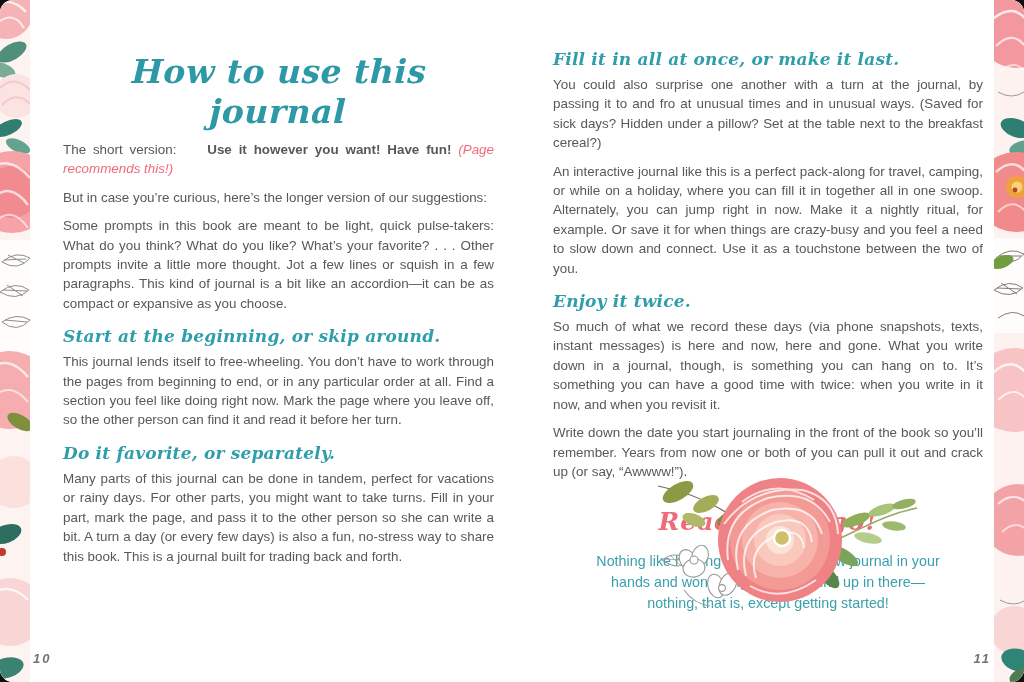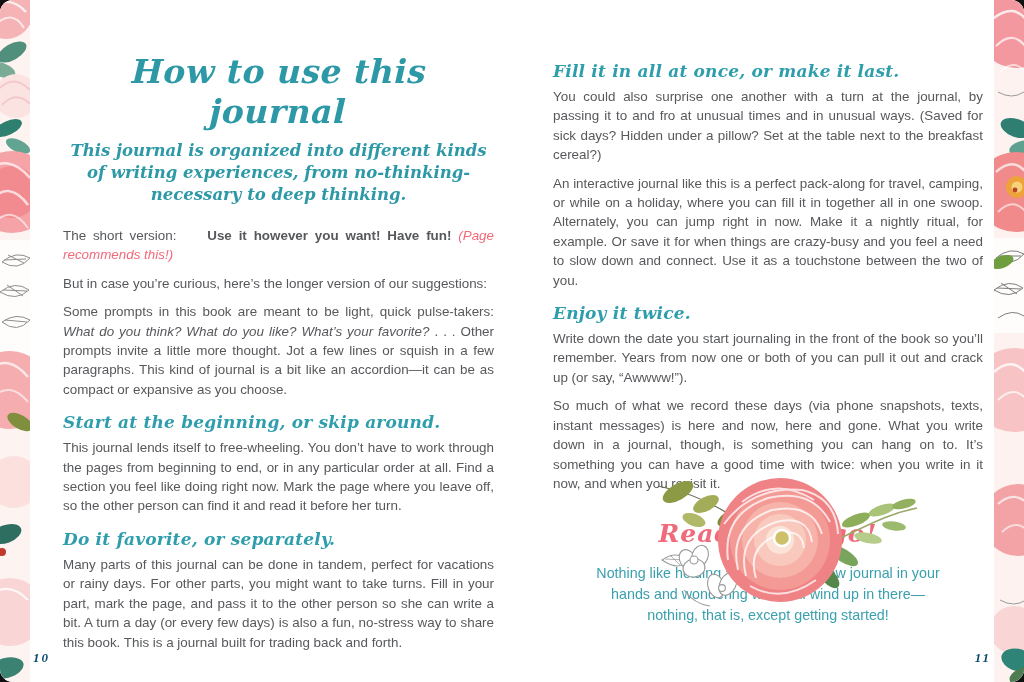--- a/index.html
+++ b/index.html
@@ -33,39 +33,39 @@
     text-align:center;margin:0 auto 20px auto;max-width:420px;
   }
   p.body{margin:0 0 9px 0;text-align:justify;}
   p.body:last-child{margin-bottom:12px;}
   .sec-heading{
     font-family:"DejaVu Serif", serif;
     font-style:italic;font-weight:bold;
     color:#2f9eac;font-size:17px;line-height:22px;
     margin:12px 0 5px 0;letter-spacing:.2px;
   }
-  .col-right .sec-heading:first-child{margin-top:12px;}
+  .col-right .sec-heading:first-child{margin-top:0;}
   .bold-run{font-weight:bold;margin-left:24px;}
   .accent-run{color:#f2697a;font-style:italic;}
-  .italic-run{font-style:italic;}
+  .italic-run{}
 
   .closing-heading{
     font-family:"DejaVu Serif", serif;
     font-style:italic;font-weight:bold;
     color:#ef6a7b;font-size:25px;line-height:30px;
     text-align:center;margin:26px 0 14px 0;letter-spacing:1px;
   }
   .closing-text{
     color:#3aa0ad;font-size:14.3px;line-height:21px;
     text-align:center;margin:0 auto;max-width:352px;
   }
   .page-num{
     position:absolute;bottom:16px;
-    font-family:Liberation Serif, serif;font-style:italic;font-weight:bold;
-    color:#0c4a6e;font-size:13px;letter-spacing:2px;
+    font-family:Liberation Sans, sans-serif;font-style:italic;font-weight:bold;
+    color:#737373;font-size:13px;letter-spacing:2px;
   }
   .page-num.left{left:33px;}
   .page-num.right{right:33px;}
   .flower{position:absolute;left:632px;top:464px;}
 </style>
 </head>
 <body>
 
 <div class="book">
 
@@ -138,43 +138,42 @@
     <path d="M4,504 Q22,488 38,508" stroke="#fff" stroke-width="2.2" fill="none" opacity=".7"></path>
     <path d="M8,532 Q24,516 38,536" stroke="#fff" stroke-width="2" fill="none" opacity=".6"></path>
     <path d="M6,600 Q20,608 32,600" stroke="#9a9a9a" stroke-width="1" fill="none"></path>
     <circle cx="20" cy="630" r="24" fill="#f9d6d5"></circle>
     <ellipse cx="24" cy="660" rx="17" ry="11" fill="#2e8476" transform="rotate(15 24 660)"></ellipse>
     <ellipse cx="29" cy="676" rx="14" ry="8" fill="#4e7d52" transform="rotate(-20 29 676)"></ellipse>
   </svg>
 
   <div class="col col-left">
     <h1 class="page-title">How to use this journal</h1>
-    <div class="page-subtitle">This journal is organized into different kinds of writing experiences, from no-thinking-necessary to deep thinking.</div>
 
     <p class="body"><span>The short version: </span><span class="bold-run">Use it however you want! Have fun! </span><span class="accent-run">(Page recommends this!)</span></p>
     <p class="body">But in case you’re curious, here’s the longer version of our suggestions:</p>
 
     <p class="body"><span>Some prompts in this book are meant to be light, quick pulse-takers: </span><span class="italic-run">What do you think? What do you like? What’s your favorite?</span><span> . . . Other prompts invite a little more thought. Jot a few lines or squish in a few paragraphs. This kind of journal is a bit like an accordion—it can be as compact or expansive as you choose.</span></p>
 
     <h2 class="sec-heading">Start at the beginning, or skip around.</h2>
     <p class="body">This journal lends itself to free-wheeling. You don’t have to work through the pages from beginning to end, or in any particular order at all. Find a section you feel like doing right now. Mark the page where you leave off, so the other person can find it and read it before her turn.</p>
 
     <h2 class="sec-heading">Do it favorite, or separately.</h2>
     <p class="body">Many parts of this journal can be done in tandem, perfect for vacations or rainy days. For other parts, you might want to take turns. Fill in your part, mark the page, and pass it to the other person so she can write a bit. A turn a day (or every few days) is also a fun, no-stress way to share this book. This is a journal built for trading back and forth.</p>
 
   </div>
 
   <div class="col col-right">
     <h2 class="sec-heading">Fill it in all at once, or make it last.</h2>
     <p class="body">You could also surprise one another with a turn at the journal, by passing it to and fro at unusual times and in unusual ways. (Saved for sick days? Hidden under a pillow? Set at the table next to the breakfast cereal?)</p>
     <p class="body">An interactive journal like this is a perfect pack-along for travel, camping, or while on a holiday, where you can fill it in together all in one swoop. Alternately, you can jump right in now. Make it a nightly ritual, for example. Or save it for when things are crazy-busy and you feel a need to slow down and connect. Use it as a touchstone between the two of you.</p>
 
     <h2 class="sec-heading">Enjoy it twice.</h2>
+    <p class="body">So much of what we record these days (via phone snapshots, texts, instant messages) is here and now, here and gone. What you write down in a journal, though, is something you can hang on to. It’s something you can have a good time with twice: when you write in it now, and when you revisit it.</p>
     <p class="body">Write down the date you start journaling in the front of the book so you’ll remember. Years from now one or both of you can pull it out and crack up (or say, “Awwww!”).</p>
-    <p class="body">So much of what we record these days (via phone snapshots, texts, instant messages) is here and now, here and gone. What you write down in a journal, though, is something you can hang on to. It’s something you can have a good time with twice: when you write in it now, and when you revisit it.</p>
 
     <div class="closing-heading">Ready, set, go!</div>
     <div class="closing-text">Nothing like holding a fresh, empty new journal in your hands and wondering what will wind up in there—nothing, that is, except getting started!</div>
   </div>
 
   <svg class="flower" width="290" height="150" viewBox="0 0 290 150">
 
     <path d="M200,78 C235,62 255,50 285,44" stroke="#9aa86a" stroke-width="1.6" fill="none"></path>
     <ellipse cx="224" cy="56" rx="15" ry="5.5" fill="#8fae5a" transform="rotate(-22 224 56)"></ellipse>
     <ellipse cx="250" cy="46" rx="14" ry="5" fill="#a9c378" transform="rotate(-18 250 46)"></ellipse>

